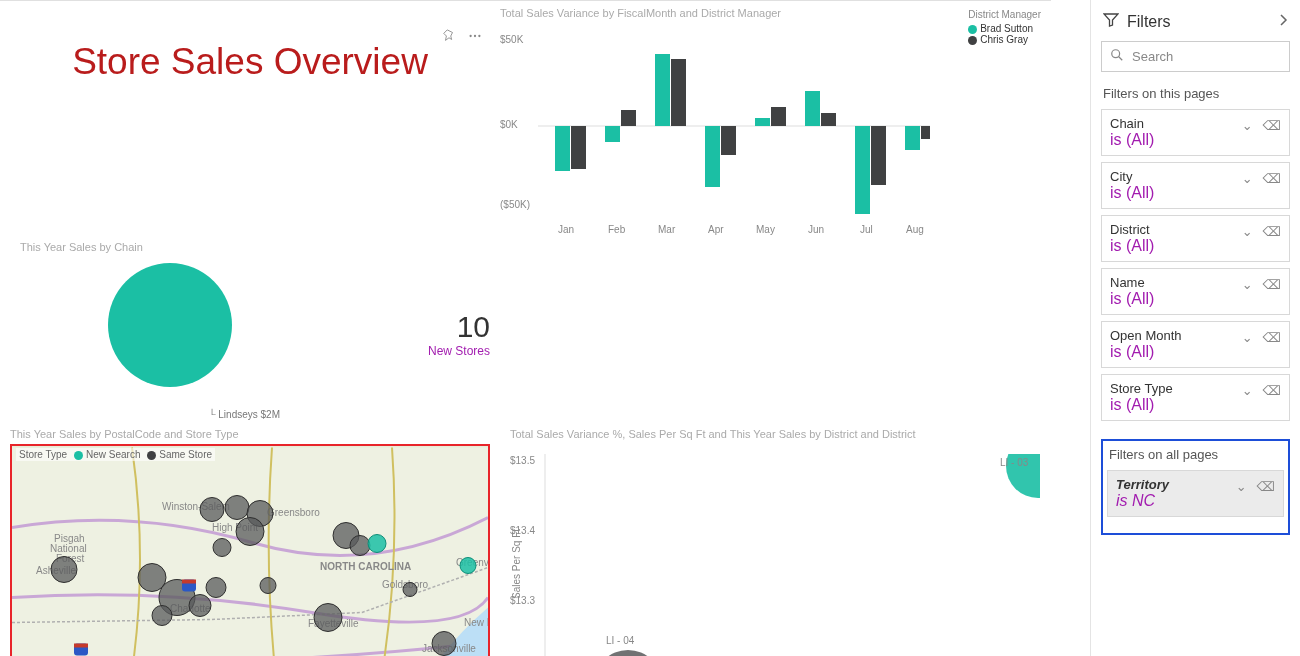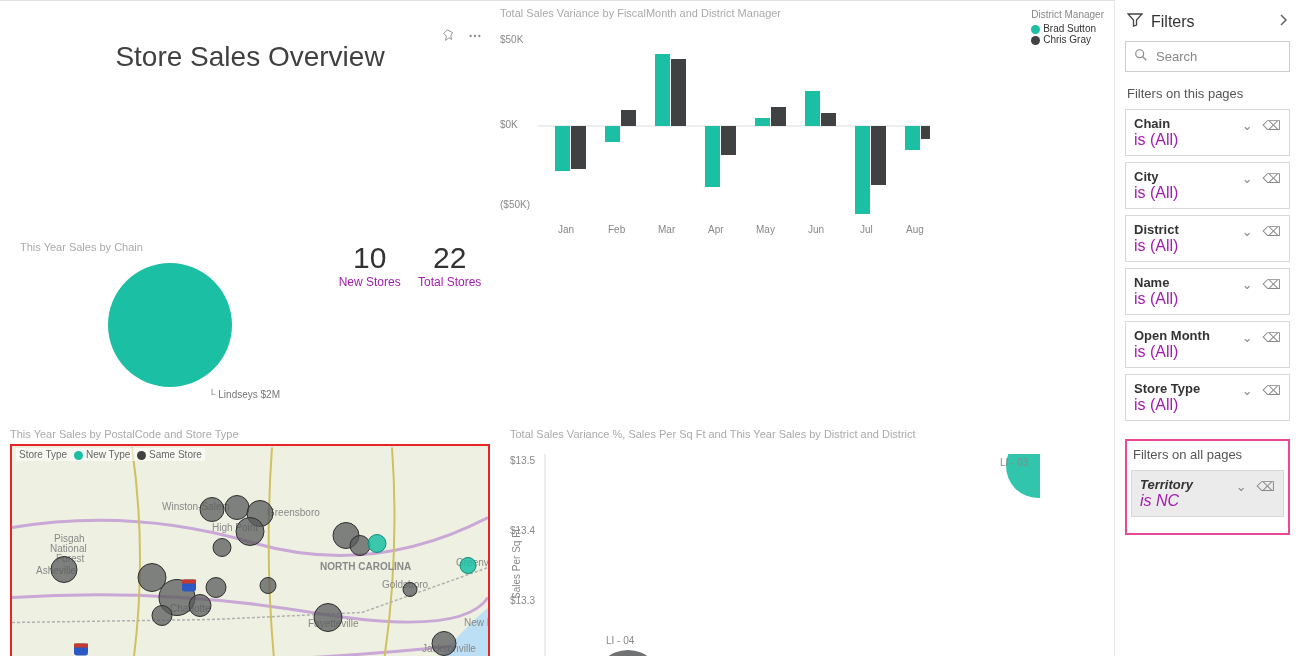--- a/index.html
+++ b/index.html
@@ -3,56 +3,56 @@
 <meta charset="utf-8">
 <style>
   * { box-sizing: border-box; margin: 0; padding: 0; }
   body { font-family: 'Segoe UI', Arial, sans-serif; background: #fff; color: #333; font-size: 12px; width: 1300px; height: 656px; overflow: hidden; }
   .app { display: flex; width: 100%; height: 100%; }
   .canvas { flex: 1; display: flex; flex-direction: column; background: #fff; }
   .header-bar { height: 20px; background: #f1f1f1; border-bottom: 1px solid #e0e0e0; }
   .dashboard { flex: 1; padding: 6px 10px; position: relative; display: flex; flex-direction: column; }
   .top-row { display: flex; }
   .title-block { width: 480px; text-align: center; padding-top: 34px; padding-bottom: 14px; position: relative; }
-  .page-title { font-size: 28px; font-weight: 300; color: #404040; }
+  .page-title { font-size: 37px; font-weight: 300; color: #b91c1c; }
   .title-actions { position: absolute; right: 8px; top: 22px; display: flex; gap: 12px; color: #888; }
   .icon-pin svg, .icon-more svg { width: 14px; height: 14px; }
   .chart-title { color: #aaa; font-size: 11px; margin-bottom: 4px; }
   .mid-row { display: flex; height: 185px; }
   .pie-tile { width: 320px; padding: 0 10px; }
-  .pie-wrap { display: flex; flex-direction: column; align-items: center; }
+  .pie-wrap { display: flex; flex-direction: column; align-items: center; gap: 20px; }
   .pie { width: 124px; height: 124px; border-radius: 50%; background: #1bbfa4; margin-top: 6px; }
   .pie-legend { font-size: 10px; color: #777; margin-top: 2px; align-self: flex-end; margin-right: 40px; }
-  .cards-col { width: 160px; display: flex; justify-content: space-around; text-align: center; }
+  .cards-col { width: 160px; display: flex; flex-direction: column; justify-content: space-around; text-align: right; }
   .card-num { font-size: 30px; font-weight: 300; color: #333; }
   .card-label { font-size: 12px; color: #a21caf; }
   .bar-tile { flex: 1; position: relative; padding-left: 10px; }
   .bar-legend { position: absolute; right: 0; top: 2px; font-size: 10px; }
   .dot { display: inline-block; width: 9px; height: 9px; border-radius: 50%; margin-right: 3px; vertical-align: middle; }
   .teal { background: #1bbfa4; }
   .dark { background: #404142; }
   svg text { font-family: inherit; fill: #888; font-size: 10px; }
   .bot-row { display: flex; flex: 1; margin-top: 2px; }
   .map-tile { width: 480px; display: flex; flex-direction: column; }
   .map-frame { border: 2px solid #e8242a; flex: 1; position: relative; background: #e8ecd9; overflow: hidden; }
   .map-head { position: absolute; top: 2px; left: 4px; font-size: 10px; color: #666; z-index: 2; background: rgba(255,255,255,0.6); padding: 1px 3px; }
   .map-svg { width: 100%; height: 100%; }
   .scatter-tile { flex: 1; padding-left: 20px; display: flex; flex-direction: column; position: relative; }
   
-  .filters-pane { width: 186px; border-left: 1px solid #e4e4e4; background: #fff; display: flex; flex-direction: column; padding: 8px 10px; }
+  .filters-pane { width: 210px; border-left: 1px solid #e4e4e4; background: #fff; display: flex; flex-direction: column; padding: 8px 10px; margin-left: 39px; }
   .fp-header { display: flex; align-items: center; gap: 8px; padding: 4px 2px 10px 2px; }
   .fp-title { font-size: 16px; font-weight: 400; flex: 1; }
   .fp-arrow svg { width: 10px; height: 14px; }
   .search-box { display: flex; align-items: center; border: 1px solid #ccc; padding: 6px 8px; gap: 8px; font-size: 13px; color: #888; }
   .section-title { font-size: 13px; color: #555; margin: 14px 0 8px 2px; }
   .filter-card { border: 1px solid #d8d8d8; padding: 6px 8px; margin-bottom: 6px; position: relative; font-size: 13px; }
-  .filter-card .fname { color: #333; font-weight: bold; }
+  .filter-card .fname { color: #333; }
   .filter-card .fval { color: #a21caf; font-size: 16px; }
   .filter-ic { position: absolute; right: 8px; top: 8px; display: flex; gap: 10px; color: #888; }
-  .all-pages-box { border: 2px solid #ec4899; padding: 6px 4px 10px 4px; margin-top: 12px; }
+  .all-pages-box { border: 2px solid #1d4ed8; padding: 6px 4px 10px 4px; margin-top: 12px; }
   .fc-territory { background: #ebebeb; }
   .fc-territory .fname { font-weight: 600; font-style: italic; }
   .fc-territory .fval { font-style: italic; }
 </style>
 </head>
 <body>
 
 <div class="app">
   <div class="canvas">
     <div class="header-bar"></div>
@@ -129,34 +129,30 @@
           <div class="pie-wrap">
             <div class="pie"></div>
             <div class="pie-legend">└ <span>Lindseys $2M</span></div>
           </div>
         </div>
         <div class="cards-col">
           <div>
             <div class="card-num">10</div>
             <div class="card-label">New Stores</div>
           </div>
-          <div>
-            <div class="card-num">22</div>
-            <div class="card-label">Total Stores</div>
-          </div>
         </div>
       </div>
 
       <div class="bot-row">
         <div class="map-tile">
           <div class="chart-title">This Year Sales by PostalCode and Store Type</div>
           <div class="map-frame">
             <div class="map-head">
               <span>Store Type</span>
-              <span class="dot teal" style="margin-left:4px"></span><span>New Type</span>
+              <span class="dot teal" style="margin-left:4px"></span><span>New Search</span>
               <span class="dot dark" style="margin-left:4px"></span><span>Same Store</span>
             </div>
             <svg class="map-svg" viewBox="0 0 476 280">
               <rect width="476" height="280" fill="#eef1e2"></rect>
 
               <path d="M0 80 Q120 60 240 95 T476 70" stroke="#c9a7d6" stroke-width="3" fill="none"></path>
               <path d="M0 150 Q150 140 300 165 T476 150" stroke="#c9a7d6" stroke-width="3" fill="none"></path>
               <path d="M0 210 Q200 225 476 195" stroke="#c9a7d6" stroke-width="3" fill="none"></path>
               <path d="M120 0 Q140 140 110 280" stroke="#d0c060" stroke-width="2" fill="none"></path>
               <path d="M260 0 Q250 140 270 280" stroke="#d0c060" stroke-width="2" fill="none"></path>

